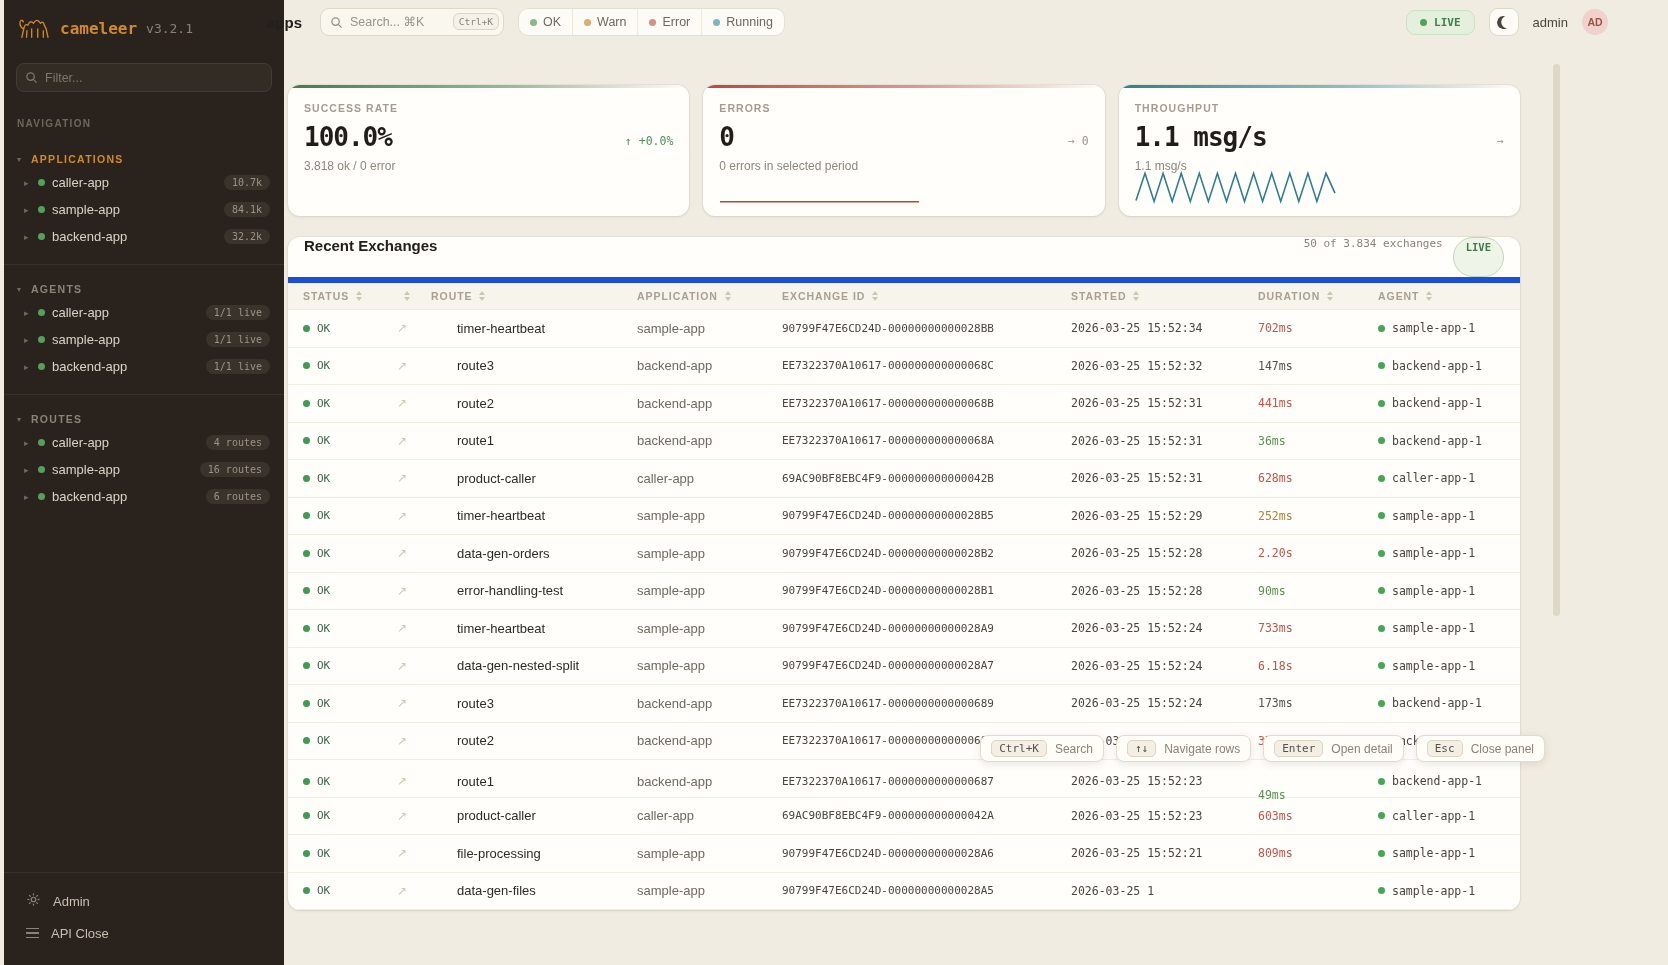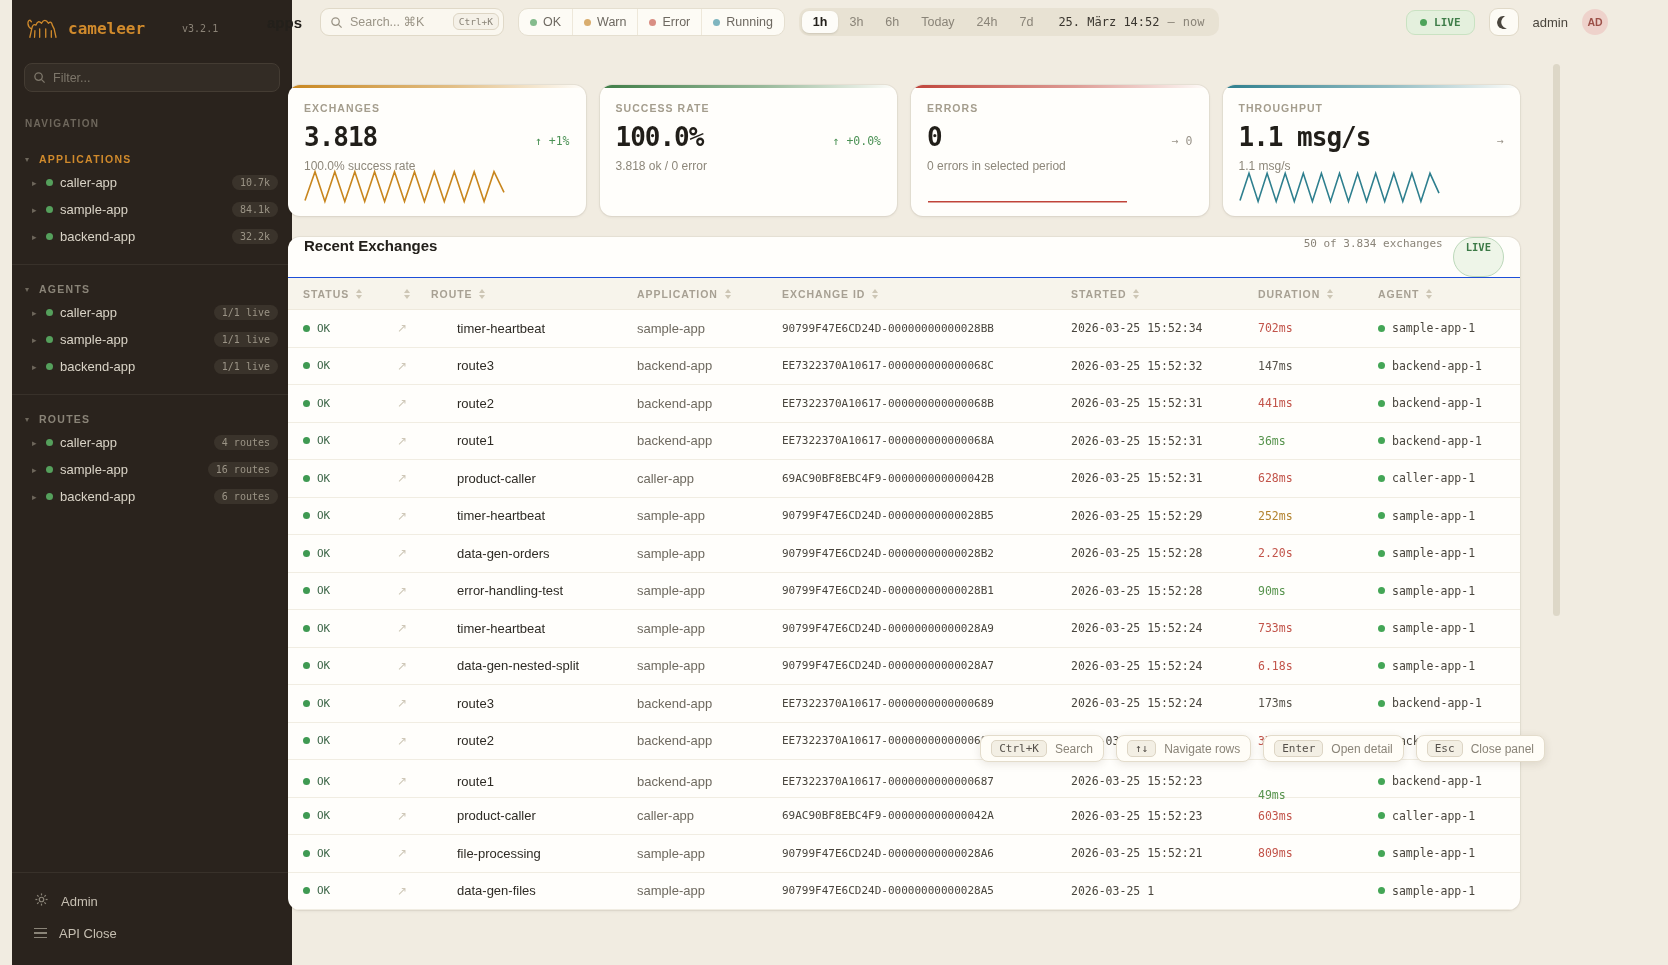--- a/index.html
+++ b/index.html
@@ -4,24 +4,24 @@
 <style>
   * { margin:0; padding:0; box-sizing:border-box; }
   html,body { width:1668px; height:965px; }
   body {
     position:relative; overflow:hidden;
     background:#f1ece1; color:#23201b;
     font-family:"Liberation Sans", sans-serif; font-size:13px;
   }
 
   
-  .sidebar { position:absolute; left:12px; top:0; width:280px; height:965px; background:#2a231d; }
+  .sidebar { position:absolute; left:4px; top:0; width:280px; height:965px; background:#2a231d; }
   .logo-row { display:flex; align-items:center; gap:9px; padding:13px 0 0 13px; }
   .logo-name { font-family:"DejaVu Sans Mono", monospace; font-weight:bold; font-size:16px; color:#d08a2c; }
-  .logo-ver { font-family:"DejaVu Sans Mono", monospace; font-size:10px; color:#8a8276;margin-left:28px; }
+  .logo-ver { font-family:"DejaVu Sans Mono", monospace; font-size:13px; color:#8a8276; }
   .filter-wrap { position:relative; margin:19px 12px 0; }
   .filter-wrap svg { position:absolute; left:9px; top:8px; }
   .filter-input {
     width:100%; height:29px; background:#332c25; border:1px solid #443c33; border-radius:8px;
     color:#cfc8bb; font-size:12.5px; padding:0 28px 0 28px; outline:none;
     font-family:"Liberation Sans", sans-serif;
   }
   .filter-input::placeholder { color:#7d766a; }
   .nav-label { margin:26px 0 0 13px; font-size:10px; font-weight:bold; letter-spacing:.13em; color:#6e675c; }
   .sec { margin-top:16px; padding-top:4px; }
@@ -98,21 +98,21 @@
 
   
   .tablecard { margin-top:21px; height:673px; background:#fffefb; border-radius:12px; overflow:hidden;
     box-shadow:0 1px 3px rgba(70,58,35,.10), 0 0 0 1px rgba(70,58,35,.05); }
   .t-titlerow { display:flex; height:40px; padding:0 16px; }
   .t-title { font-size:15px; font-weight:bold; color:#23201b; }
   .t-summary { margin-left:auto; font-family:"DejaVu Sans Mono", monospace; font-size:11px; color:#8a8478; }
   .t-live { margin-left:10px; border:1px solid #bcd8ba; background:#eef5e8; color:#3c7a46; border-radius:99px;
     font-family:"DejaVu Sans Mono", monospace; font-size:10.5px; font-weight:bold; padding:3px 12px; }
   .grid { display:grid; grid-template-columns:94px 34px 206px 145px 289px 187px 120px 1fr; padding-left:15px; align-items:center; }
-  .t-head { height:33px; background:#f7f4eb; border-top:1px solid #1d4ed8; border-bottom:1px solid #eee9dc;
+  .t-head { height:33px; background:#f7f4eb; border-top:6px solid #1d4ed8; border-bottom:1px solid #eee9dc;
     color:#a7a093; font-size:10.5px; font-weight:bold; letter-spacing:.09em; }
   .th { display:flex; align-items:center; cursor:pointer; }
   .sort { display:inline-flex; flex-direction:column; gap:2px; margin-left:7px; }
   .sort i { width:0; height:0; border-left:3px solid transparent; border-right:3px solid transparent; }
   .sort .up { border-bottom:4px solid #cdc6b5; }
   .sort .dn { border-top:4px solid #cdc6b5; }
   .row { height:37.5px; border-bottom:1px solid #f1ede2; cursor:pointer; }
   .c-status { display:flex; align-items:center; gap:7px; font-family:"DejaVu Sans Mono", monospace; font-size:11px; color:#3d6648; }
   .c-status .dot { background:#3f9a52; }
   .c-open { color:#cfc8b8; font-size:12px; }
@@ -295,59 +295,34 @@
         <div class="chip">
     <span class="dot" style="background: rgb(217, 142, 131);"></span>
     <span class="chip-label">Error</span>
   </div>
         <div class="chip">
     <span class="dot" style="background: rgb(127, 181, 191);"></span>
     <span class="chip-label">Running</span>
   </div>
       </div>
 
-    <div class="time-group" id="time-group">
-        <span class="time-btn sel">1h</span>
-        <span class="time-btn">3h</span>
-        <span class="time-btn">6h</span>
-        <span class="time-btn">Today</span>
-        <span class="time-btn">24h</span>
-        <span class="time-btn">7d</span>
-        <span class="date-part">
-          <span class="date-start">25. März 14:52</span>
-          <span class="date-sep">—</span>
-          <span class="date-end">now</span>
-        </span>
-      </div>
 
     <div class="live-pill">
       <span class="dot"></span>
       <span>LIVE</span>
     </div>
     <div class="moon-btn">
       <span class="moon"></span>
     </div>
     <span class="user-name">admin</span>
     <div class="avatar">AD</div>
   </div>
 
   <div class="content">
     <div class="cards" id="cards">
-        <div class="card">
-    <div class="card-accent" style="background: linear-gradient(90deg, rgb(200, 134, 30), rgba(200, 134, 30, 0.533) 55%, rgba(200, 134, 30, 0) 100%);"></div>
-    <div class="card-label">EXCHANGES</div>
-    <div class="card-valrow">
-      <span class="card-value">3.818</span>
-      <span class="card-delta" style="color: rgb(76, 146, 86);">↑ +1%</span>
-    </div>
-    <div class="card-sub">100.0% success rate</div>
-    <div class="card-spark"><svg width="205" height="40">
-              <polyline points="3.0,34.4 13.0,5.7 22.9,35.4 32.8,5.7 42.8,35.4 52.8,5.7 62.7,35.4 72.6,5.7 82.6,35.4 92.5,5.7 102.5,35.4 112.5,5.7 122.4,35.4 132.3,5.7 142.3,35.4 152.3,5.7 162.2,35.4 172.2,5.7 182.1,35.4 192.0,5.7 202.0,26.4" fill="none" stroke="#c8861e" stroke-width="1.6" stroke-linejoin="miter"></polyline>
-            </svg></div>
-  </div>
         <div class="card">
     <div class="card-accent" style="background: linear-gradient(90deg, rgb(62, 125, 70), rgba(62, 125, 70, 0.533) 55%, rgba(62, 125, 70, 0) 100%);"></div>
     <div class="card-label">SUCCESS RATE</div>
     <div class="card-valrow">
       <span class="card-value">100.0%</span>
       <span class="card-delta" style="color: rgb(76, 146, 86);">↑ +0.0%</span>
     </div>
     <div class="card-sub">3.818 ok / 0 error</div>
 
   </div>

